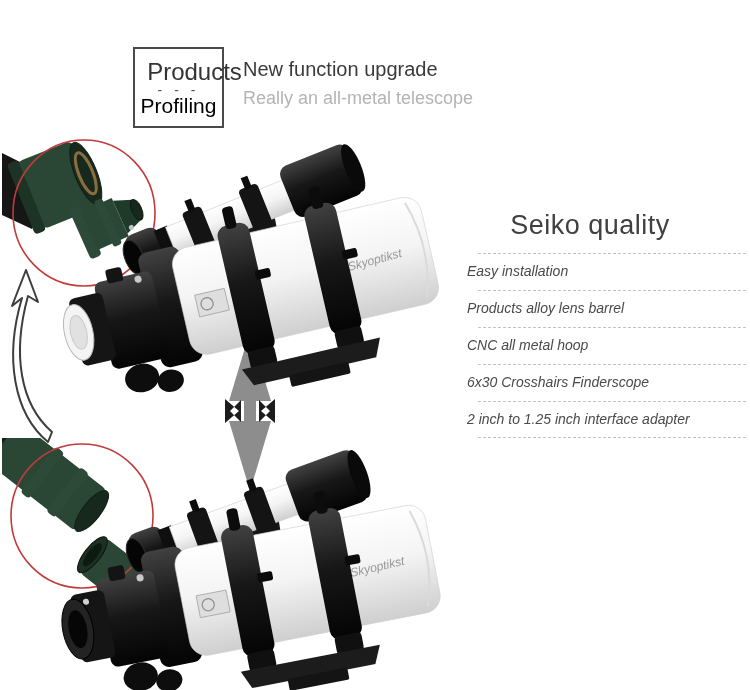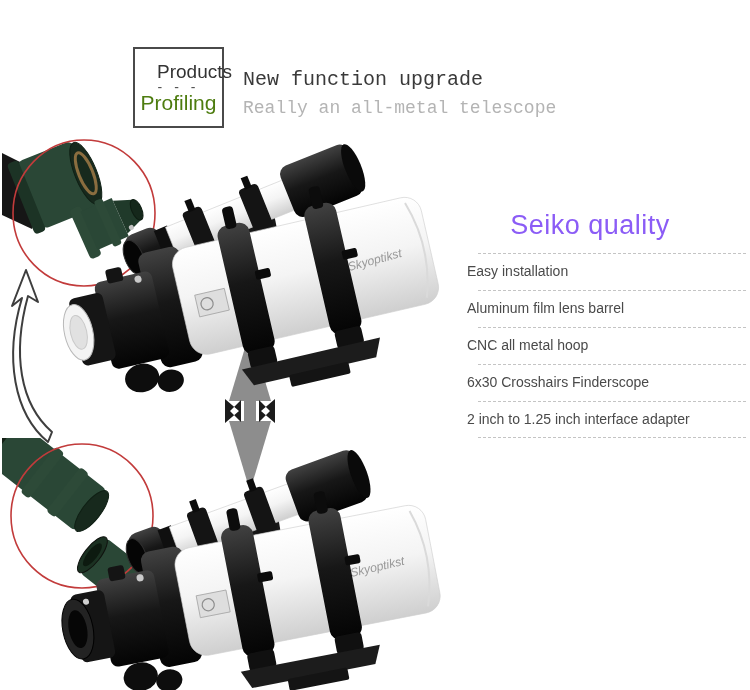--- a/index.html
+++ b/index.html
@@ -9,43 +9,43 @@
   }
   *{margin:0;padding:0;box-sizing:border-box;}
   html,body{background:#fff;}
   body{font-family:"Liberation Sans","DejaVu Sans",sans-serif;}
   .page{position:relative;width:750px;height:690px;background:#fff;overflow:hidden;}
 
   
   .products-box{position:absolute;left:133px;top:47px;width:91px;height:81px;
     border:2px solid var(--box-border);display:flex;flex-direction:column;
     align-items:center;justify-content:center;gap:1px;}
-  .pb-line1{font-size:19px;color:#333;margin-left:32px;}
+  .pb-line1{font-size:24px;color:#333;margin-left:32px;}
   .pb-dashes{font-size:14px;line-height:6px;color:#555;letter-spacing:4px;}
-  .pb-line2{font-size:21px;color:#4d7c0f;}
-  .headline{position:absolute;left:243px;top:68px;font-family:Liberation Mono, monospace;}
+  .pb-line2{font-size:21px;color:#000000;}
+  .headline{position:absolute;left:243px;top:58px;}
   .headline-title{font-size:20px;color:var(--title-dark);}
   .headline-sub{font-size:18px;color:var(--subtitle-gray);margin-top:7px;}
 
   
   .exchange{position:absolute;left:213px;top:327px;z-index:1;}
   .scope{position:absolute;z-index:3;}
   .scope svg{display:block;}
   .scope-top{left:50px;top:152px;transform:rotate(-13deg);}
   .scope-bottom{left:52px;top:455px;transform:rotate(-11deg);}
   .callout{position:absolute;z-index:2;}
   .callout-top{left:2px;top:133px;}
   .callout-bottom{left:2px;top:438px;}
   .swoosh{position:absolute;left:0;top:262px;z-index:2;}
 
   
   .features{position:absolute;left:462px;top:210px;width:286px;z-index:4;}
-  .features h2{font-size:27px;font-weight:400;color:#8b5cf6;text-align:center;
+  .features h2{font-size:27px;font-weight:400;color:#404040;text-align:center;
     margin:0 30px 12px 0;letter-spacing:.5px;}
-  .features ul{list-style:none;}
+  .features ul{list-style:none;font-style:italic;}
   .features li{position:relative;font-size:14px;color:var(--feature-text);
     padding:10px 2px 10px 5px;line-height:17px;}
   .features li::before{content:"";position:absolute;top:0;left:16px;right:2px;
     border-top:1px dashed var(--dash-gray);}
   .features li:last-child::after{content:"";position:absolute;bottom:0;left:16px;right:2px;
     border-top:1px dashed var(--dash-gray);}
 </style>
 </head>
 <body>
 
@@ -230,20 +230,20 @@
       <ellipse cx="-2" cy="0" rx="8" ry="22" fill="#1b3122" stroke="#10130f"></ellipse>
       <ellipse cx="-2" cy="0" rx="5" ry="14" fill="#0d1a10"></ellipse>
     </g>
     <ellipse cx="80" cy="78" rx="71" ry="72" fill="none" style="stroke:var(--accent-red)" stroke-width="1.6"></ellipse>
   </svg>
 
   <div class="features">
     <h2>Seiko quality</h2>
     <ul>
       <li>Easy installation</li>
-      <li>Aluminum film lens barrel</li>
+      <li>Products alloy lens barrel</li>
       <li>CNC all metal hoop</li>
       <li>6x30 Crosshairs Finderscope</li>
       <li>2 inch to 1.25 inch interface adapter</li>
     </ul>
   </div>
 
 </div>
 
 </body></html>

